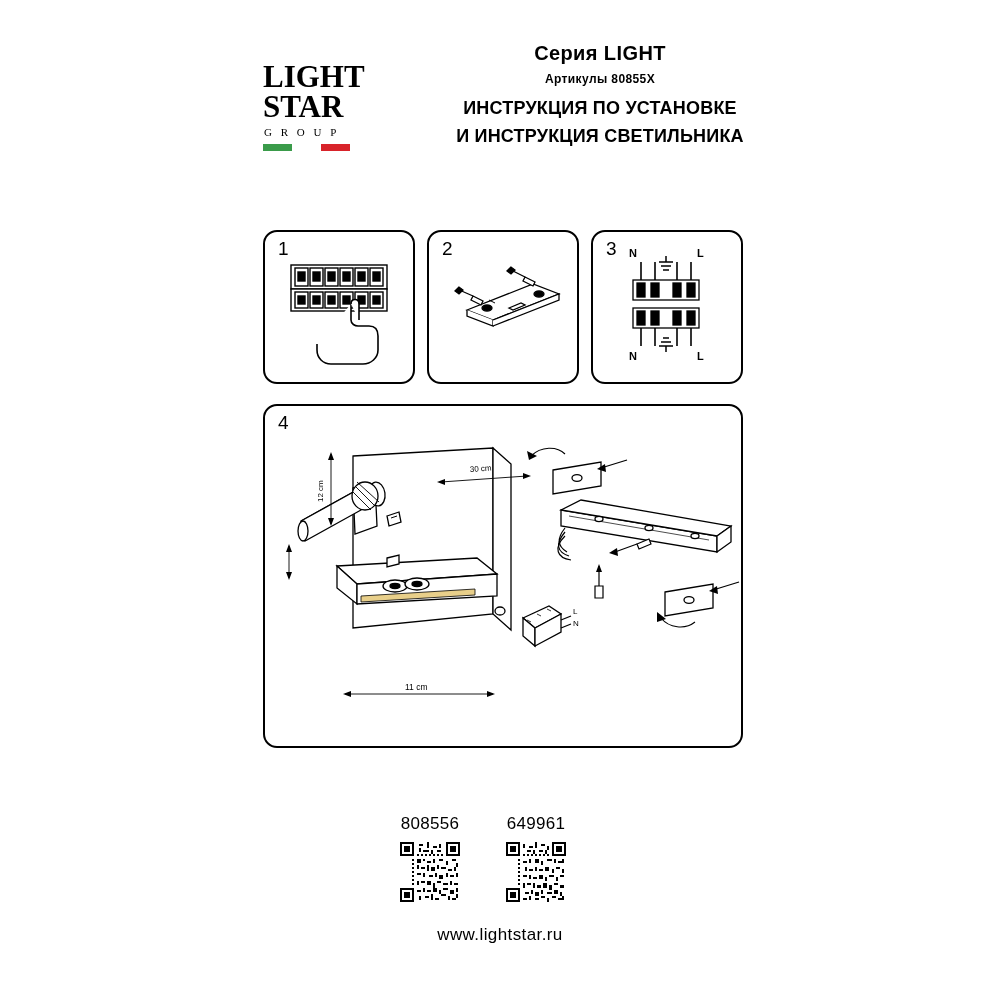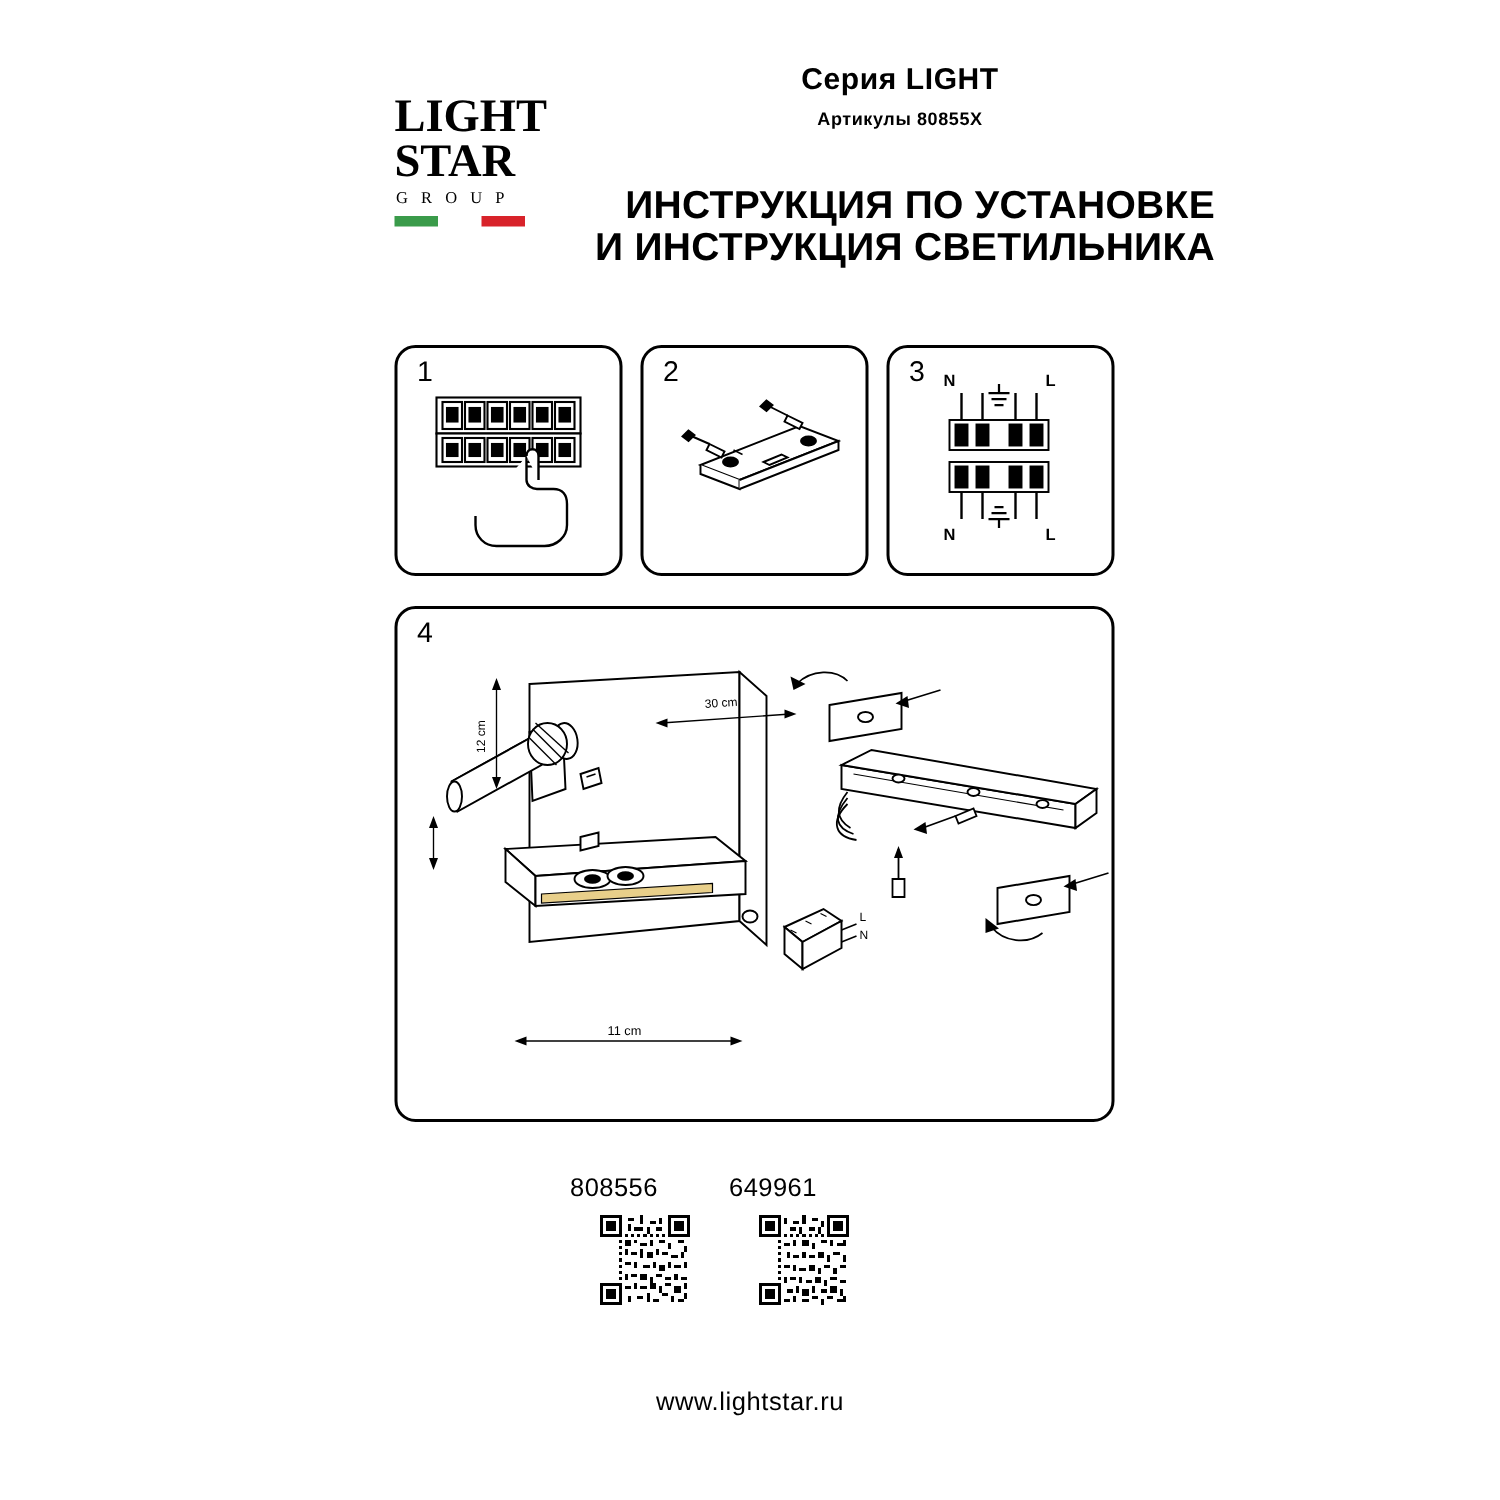--- a/index.html
+++ b/index.html
@@ -65,26 +65,25 @@
     letter-spacing: 0.4px;
     line-height: 26px;
   }
   .article-line {
     font-weight: bold;
     font-size: 12px;
     letter-spacing: 0.4px;
     line-height: 26px;
   }
   .instr {
-    margin-top: 30px;
+    margin-top: 2px;
     font-weight: bold;
-    font-size: 26px;
+    font-size: 18px;
     line-height: 28px;
     letter-spacing: 0.2px;
-    text-align: right;
   }
 
   
   .box {
     position: absolute;
     border: 2px solid #000;
     border-radius: 14px;
     background: #fff;
   }
   .box .num {
@@ -102,21 +101,21 @@
   svg { display: block; }
   .svgfill { position: absolute; left: 0; top: 0; }
 
   
   .codes {
     position: absolute;
     left: 380px; top: 782px;
     width: 240px;
     height: 110px;
   }
-  .code-col { position: absolute; width: 100px; }
+  .code-col { position: absolute; text-align: center; width: 100px; margin-top: 32px; }
   .code-label {
     font-size: 17px;
     letter-spacing: 0.3px;
     margin-bottom: 8px;
   }
   .qr {
     width: 60px; height: 60px;
     margin: 0 auto;
     background: #fff;
   }

